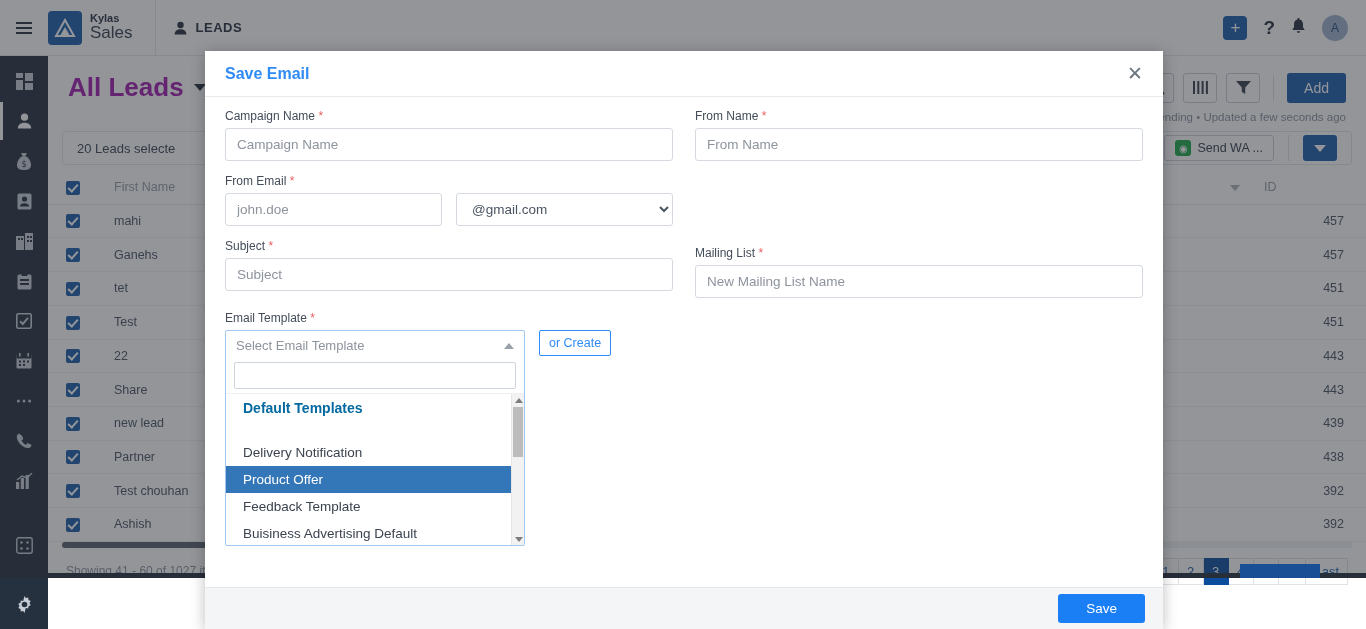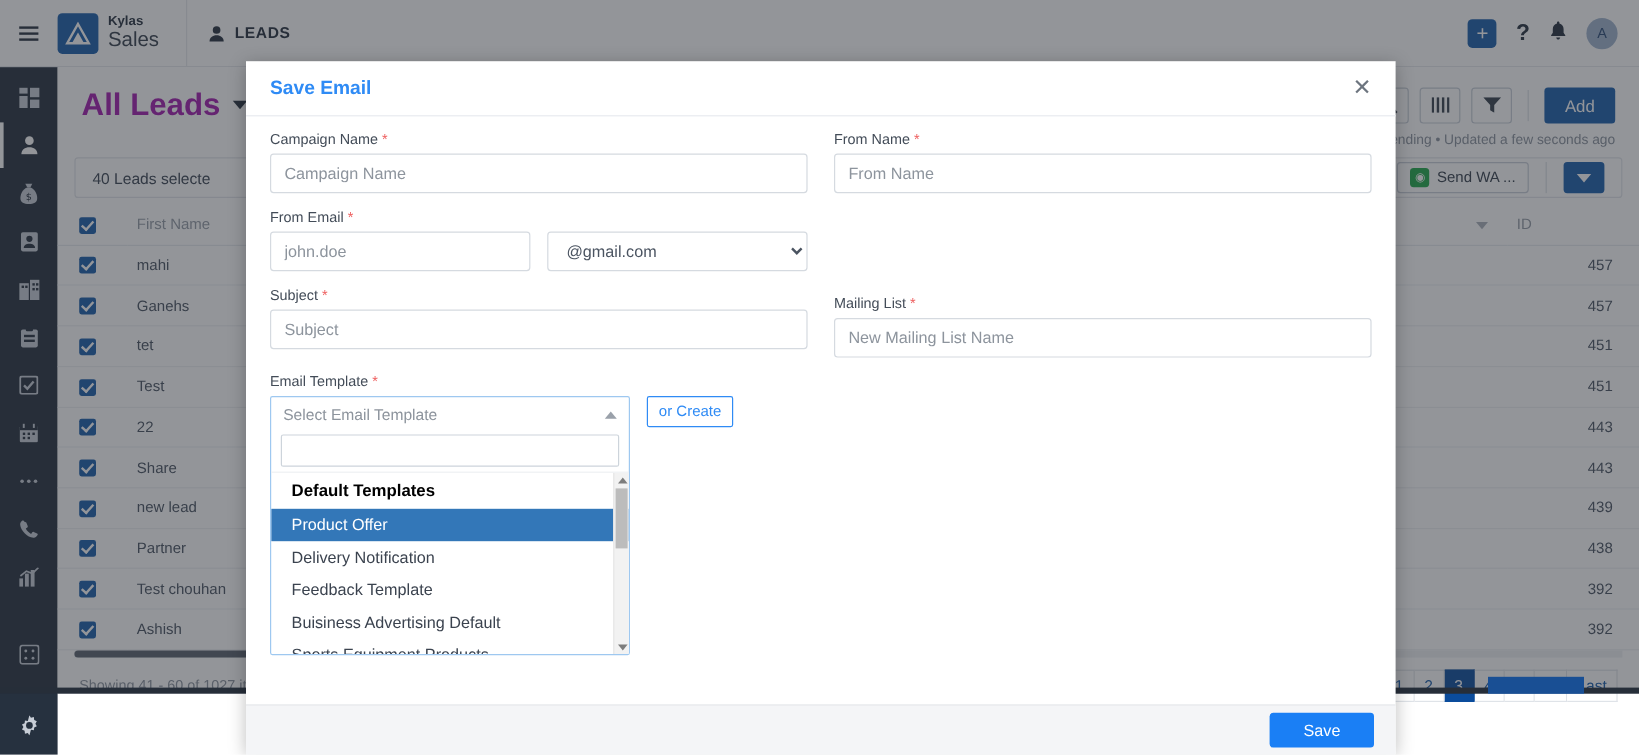--- a/index.html
+++ b/index.html
@@ -148,21 +148,21 @@
   .tpl-row { display: flex; align-items: flex-start; gap: 14px; }
   .combo-wrap { position: relative; width: 300px; }
   .combo-box { border: 1px solid #9ec8f0; border-radius: 2px; background: #fff; width: 300px; }
   .combo-top { height: 29px; display: flex; align-items: center; padding: 0 10px; cursor: pointer; }
   .combo-top span { font-size: 13px; color: #8d949d; }
   .caret-up { margin-left: auto; width: 0; height: 0; border-left: 5px solid transparent;
     border-right: 5px solid transparent; border-bottom: 6px solid #9aa1aa; }
   .combo-search { margin: 2px 8px 4px 8px; height: 27px; border: 1px solid #cdd4db; border-radius: 2px;
     background: #fff; }
   .combo-list { position: relative; max-height: 152px; overflow: hidden; border-top: 1px solid #eef0f3; }
-  .grp-head { font-size: 14px; font-weight: bold; color: #000000; padding: 6px 17px 8px 17px; }
+  .grp-head { font-size: 14px; font-weight: bold; color: #0369a1; padding: 6px 17px 23px 17px; }
   .opt { font-size: 13.5px; color: #3b434f; padding: 6px 17px; cursor: pointer; white-space: nowrap; }
   .opt.sel { background: #3377b8; color: #ffffff; }
   .vscroll { position: absolute; right: 0; top: 0; width: 13px; height: 152px; background: #f2f2f2;
     border-left: 1px solid #e6e6e6; }
   .vscroll .up, .vscroll .dn { position: absolute; left: 3px; width: 0; height: 0;
     border-left: 4px solid transparent; border-right: 4px solid transparent; }
   .vscroll .up { top: 4px; border-bottom: 5px solid #7d7d7d; }
   .vscroll .dn { bottom: 4px; border-top: 5px solid #7d7d7d; }
   .vscroll .thumb { position: absolute; left: 1px; top: 13px; width: 10px; height: 50px; background: #bcbcbc; }
   .or-create { border: 1px solid #2f8bf5; color: #2f8bf5; background: #fff; border-radius: 2px;
@@ -345,21 +345,21 @@
               <path d="M0 0h15l-5.8 6.6V13L5.8 10.8V6.6z" fill="#36404d"></path>
             </svg>
           </div>
           <div class="tool-div"></div>
           <button class="btn-add">Add</button>
         </div>
       </div>
       <div class="meta-row">, Descending • Updated a few seconds ago</div>
 
       <div class="sel-bar">
-        <div class="sel-text">40 Leads selecte</div>
+        <div class="sel-text">20 Leads selecte</div>
         <div class="sel-actions">
           <div class="pill-btn">...</div>
           <div class="pill-btn">
             <span class="wa-ic">◉</span>
             <span>Send WA ...</span>
           </div>
           <div class="tool-div"></div>
           <div class="blue-caret-btn">
               <i></i>
             </div>
@@ -552,22 +552,22 @@
           <div class="combo-wrap">
             <div class="combo-box">
               <div class="combo-top">
                 <span>Select Email Template</span>
                 <i class="caret-up"></i>
               </div>
               <div class="combo-search"></div>
               <div class="combo-list">
                 <div class="grp-head">Default Templates</div>
                 <div id="tplopts">
+                    <div class="opt">Delivery Notification</div>
                     <div class="opt sel">Product Offer</div>
-                    <div class="opt">Delivery Notification</div>
                     <div class="opt">Feedback Template</div>
                     <div class="opt">Buisiness Advertising Default</div>
                     <div class="opt">Sports Equipment Products</div>
                   </div>
                 <div class="vscroll">
                   <span class="up"></span>
                   <span class="thumb"></span>
                   <span class="dn"></span>
                 </div>
               </div>

